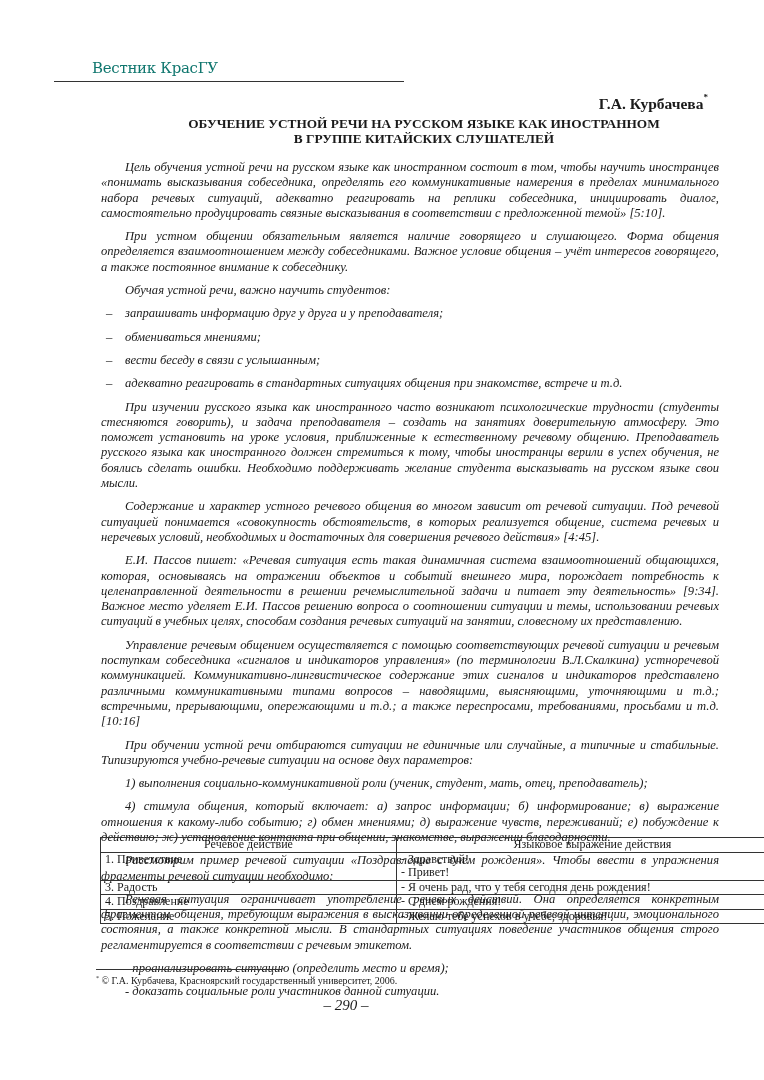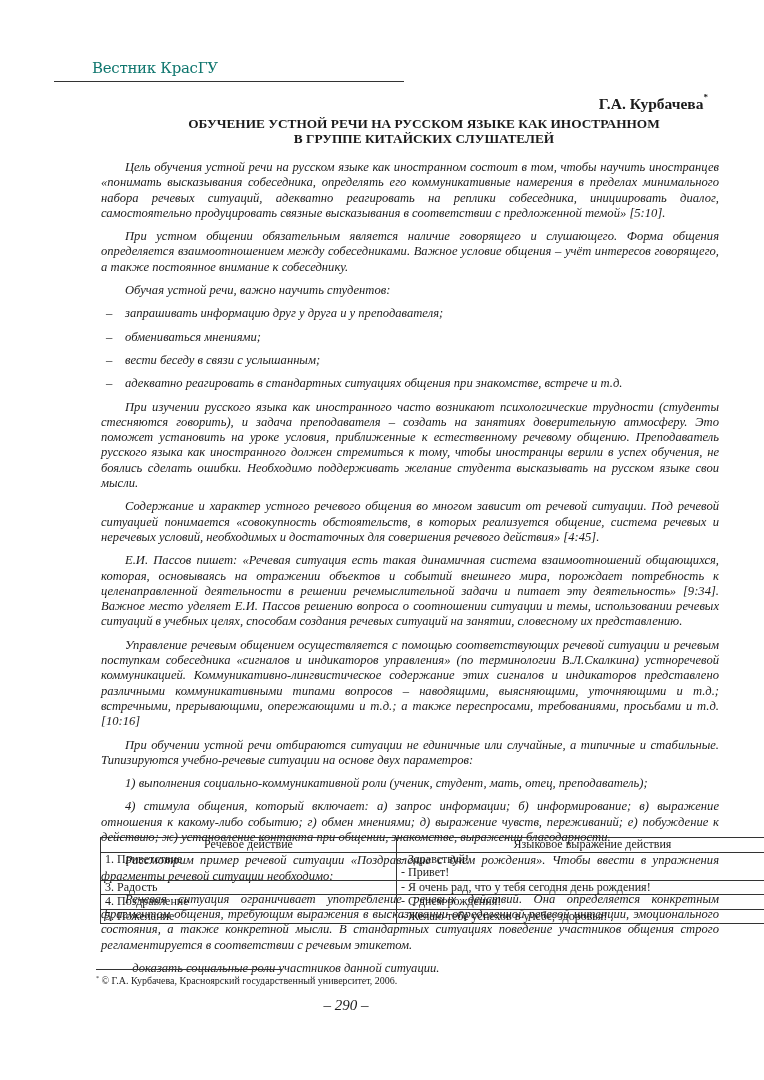--- a/index.html
+++ b/index.html
@@ -47,20 +47,21 @@
   <p class="dash-item"><span class="dash">–</span><span>адекватно реагировать в стандартных ситуациях общения при знакомстве, встрече и т.д.</span></p>
   <p>При изучении русского языка как иностранного часто возникают психологические трудности (студенты стесняются говорить), и задача преподавателя – создать на занятиях доверительную атмосферу. Это поможет установить на уроке условия, приближенные к естественному речевому общению. Преподаватель русского языка как иностранного должен стремиться к тому, чтобы иностранцы верили в успех обучения, не боялись сделать ошибки. Необходимо поддерживать желание студента высказывать на русском языке свои мысли.</p>
   <p>Содержание и характер устного речевого общения во многом зависит от речевой ситуации. Под речевой ситуацией понимается «совокупность обстоятельств, в которых реализуется общение, система речевых и неречевых условий, необходимых и достаточных для совершения речевого действия» [4:45].</p>
   <p>Е.И. Пассов пишет: «Речевая ситуация есть такая динамичная система взаимоотношений общающихся, которая, основываясь на отражении объектов и событий внешнего мира, порождает потребность к целенаправленной деятельности в решении речемыслительной задачи и питает эту деятельность» [9:34]. Важное место уделяет Е.И. Пассов решению вопроса о соотношении ситуации и темы, использовании речевых ситуаций в учебных целях, способам создания речевых ситуаций на занятии, словесному их представлению.</p>
   <p>Управление речевым общением осуществляется с помощью соответствующих речевой ситуации и речевым поступкам собеседника «сигналов и индикаторов управления» (по терминологии В.Л.Скалкина) устноречевой коммуникацией. Коммуникативно-лингвистическое содержание этих сигналов и индикаторов представлено различными коммуникативными типами вопросов – наводящими, выясняющими, уточняющими и т.д.; встречными, прерывающими, опережающими и т.д.; а также переспросами, требованиями, просьбами и т.д. [10:16]</p>
   <p>При обучении устной речи отбираются ситуации не единичные или случайные, а типичные и стабильные. Типизируются учебно-речевые ситуации на основе двух параметров:</p>
   <p class="num-item">1)  выполнения социально-коммуникативной роли (ученик, студент, мать, отец, преподаватель);</p>
   <p class="num-item">4)  стимула общения, который включает: а) запрос информации; б) информирование; в) выражение отношения к какому-либо событию; г) обмен мнениями; д) выражение чувств, переживаний; е) побуждение к действию; ж) установление контакта при общении, знакомстве, выражении благодарности.</p>
   <p>Рассмотрим пример речевой ситуации «Поздравление с днем рождения». Чтобы ввести в упражнения фрагменты речевой ситуации необходимо:</p>
   <p>Речевая ситуация ограничивает употребление речевых действий. Она определяется конкретным фрагментом общения, требующим выражения в высказывании определенной речевой интенции, эмоционального состояния, а также конкретной мысли. В стандартных ситуациях поведение участников общения строго регламентируется в соответствии с речевым этикетом.</p>
+  <p class="hy-item">- проанализировать ситуацию (определить место и время);</p>
   <p class="hy-item">- доказать социальные роли участников данной ситуации.</p>
 </div>
 
 <table class="actions">
   <colgroup>
       <col class="c1">
       <col class="c2">
     </colgroup>
   <thead>
     <tr>

